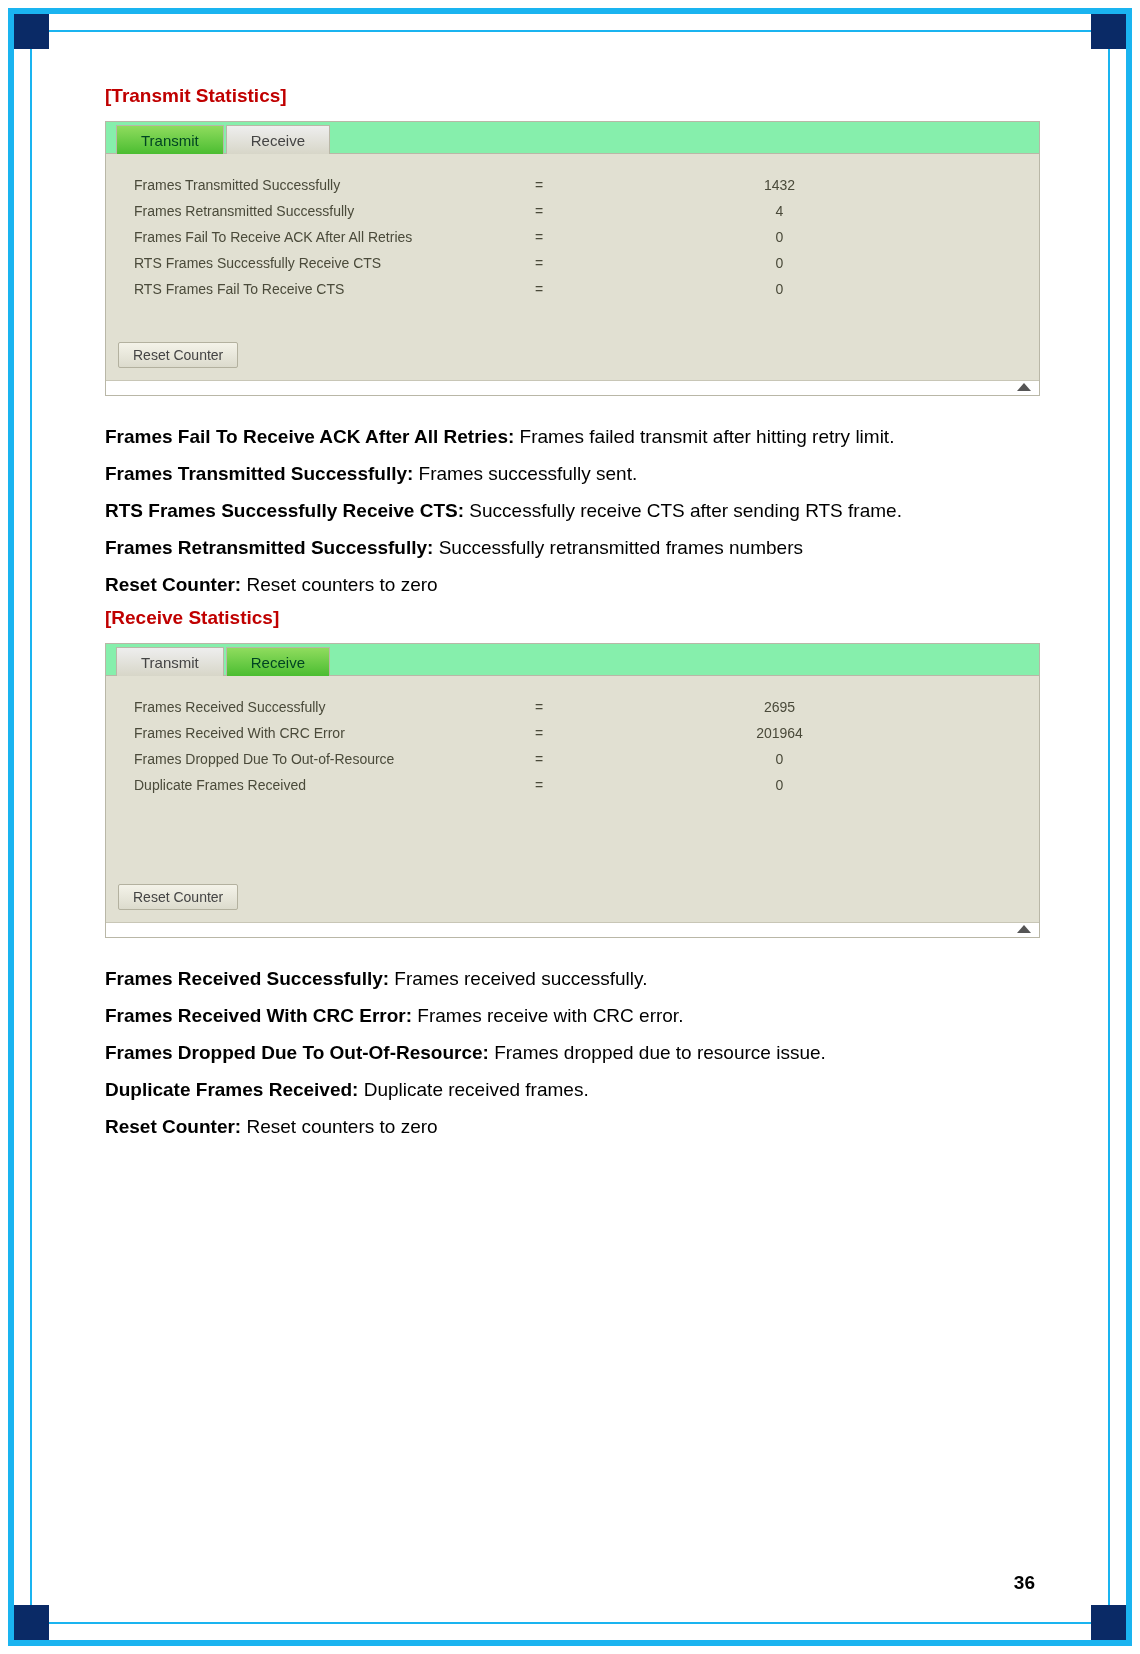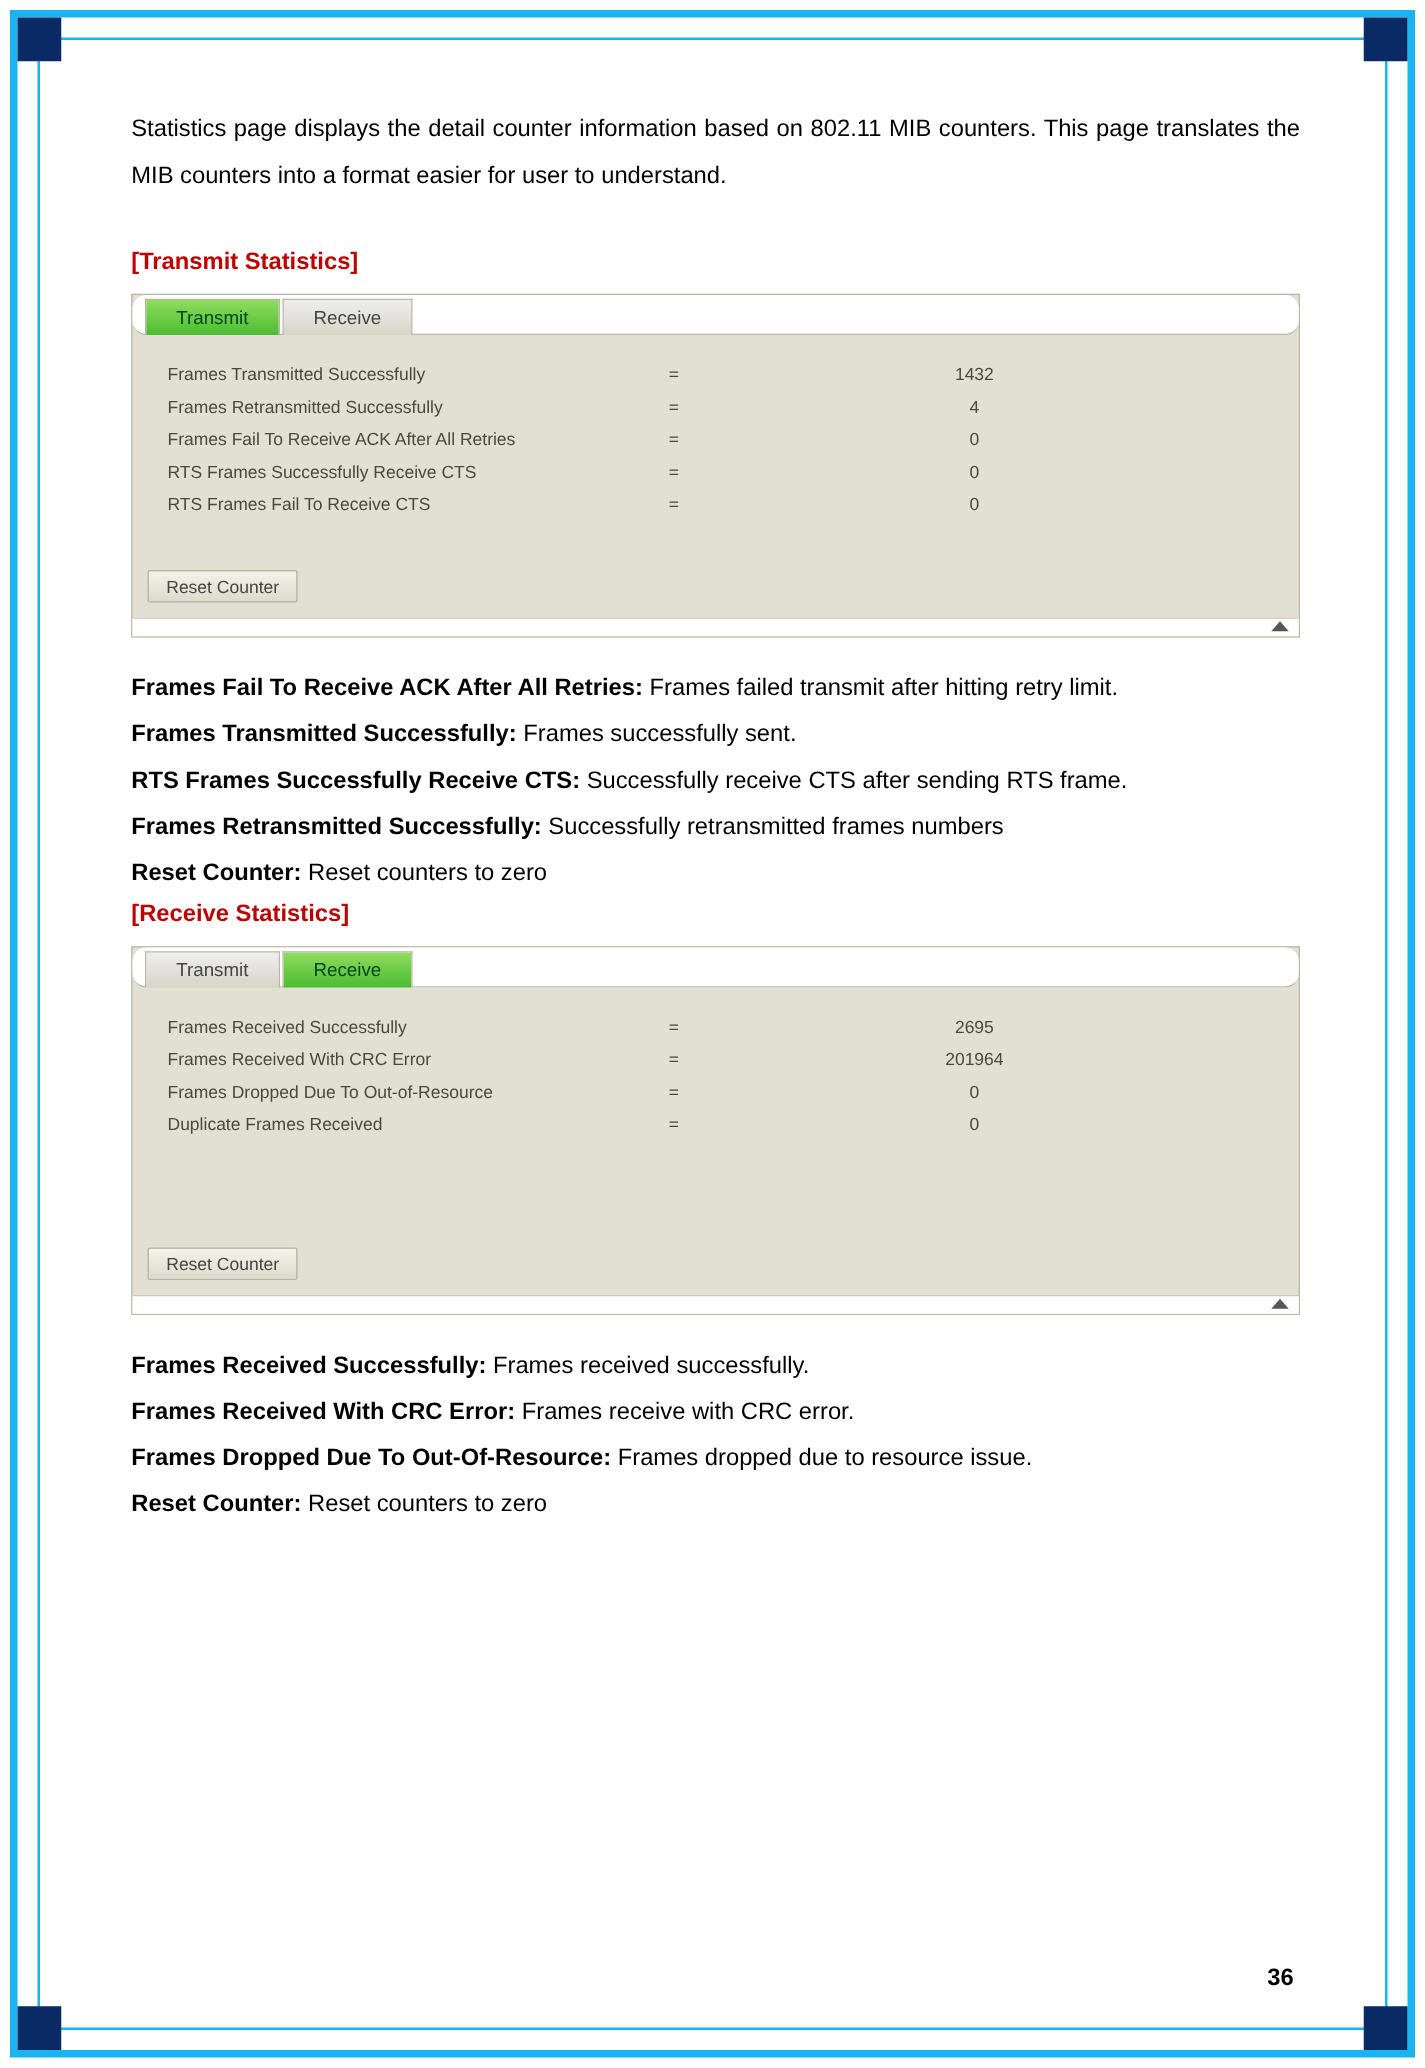--- a/index.html
+++ b/index.html
@@ -65,22 +65,21 @@
     background:#e1e0d2;
     position:relative;
     width:100%;
     box-sizing:border-box;
     margin-bottom:22px;
   }
   .tabs{
     display:flex;
     border-bottom:1px solid #b9b7a7;
     padding-left:10px;
-    background:#ffffff;
-    border-radius:11px;
+    background:#86efac;
   }
   .tab{
     padding:6px 24px 5px;
     font-size:15px;
     color:#444;
     border:1px solid #b9b7a7;
     border-bottom:none;
     margin-top:2px;
     margin-right:2px;
     background:linear-gradient(#eee,#d7d6c8);
@@ -154,21 +153,20 @@
 
 <div class="border-outer"></div>
 <div class="border-inner"></div>
 <div class="corner tl"></div>
 <div class="corner tr"></div>
 <div class="corner bl"></div>
 <div class="corner br"></div>
 
 <div class="content">
 
-  <p class="intro">Statistics page displays the detail counter information based on 802.11 MIB counters. This page translates the MIB counters into a format easier for user to understand.</p>
 
   <div class="sub-label">[Transmit Statistics]</div>
 
   <div class="panel">
     <div class="tabs">
       <div class="tab active">Transmit</div>
       <div class="tab">Receive</div>
     </div>
     <div class="stats" id="tx-stats">
         <div class="stat-row">
@@ -243,18 +241,19 @@
     <div class="reset-btn">Reset Counter</div>
     <div class="panel-footer">
       <div class="collapse-tri"></div>
     </div>
   </div>
 
   <div class="descs" id="rx-descs">
       <p><span class="k">Frames Received Successfully:</span><span> Frames received successfully.</span></p>
       <p><span class="k">Frames Received With CRC Error:</span><span> Frames receive with CRC error.</span></p>
       <p><span class="k">Frames Dropped Due To Out-Of-Resource:</span><span> Frames dropped due to resource issue.</span></p>
+      <p><span class="k">Duplicate Frames Received:</span><span> Duplicate received frames.</span></p>
       <p><span class="k">Reset Counter:</span><span> Reset counters to zero</span></p>
     </div>
 
 </div>
 
 <div class="page-num">36</div>
 
 </body></html>

